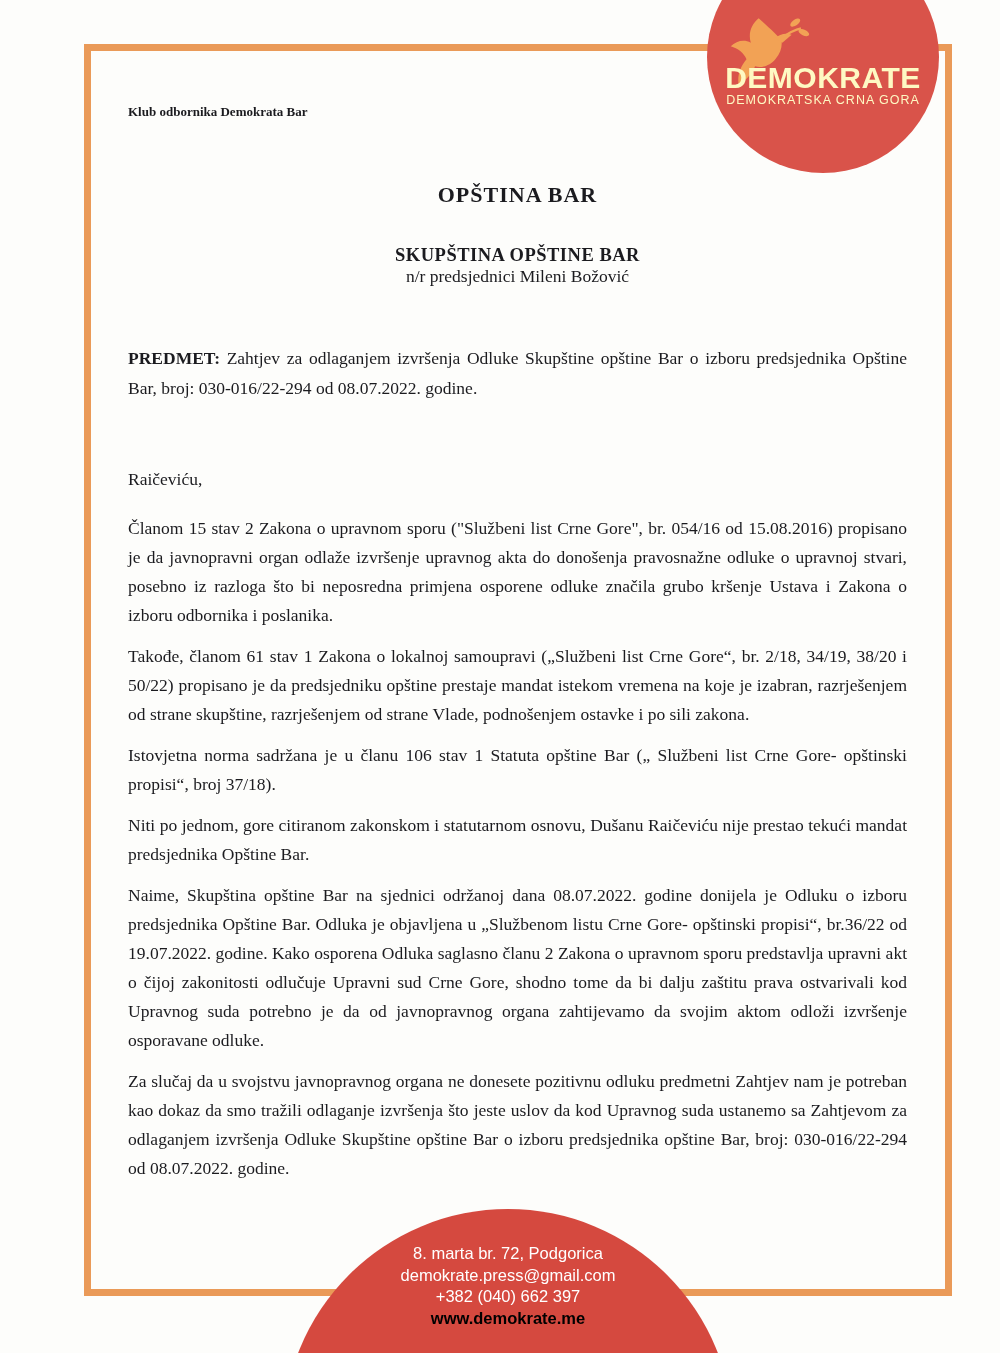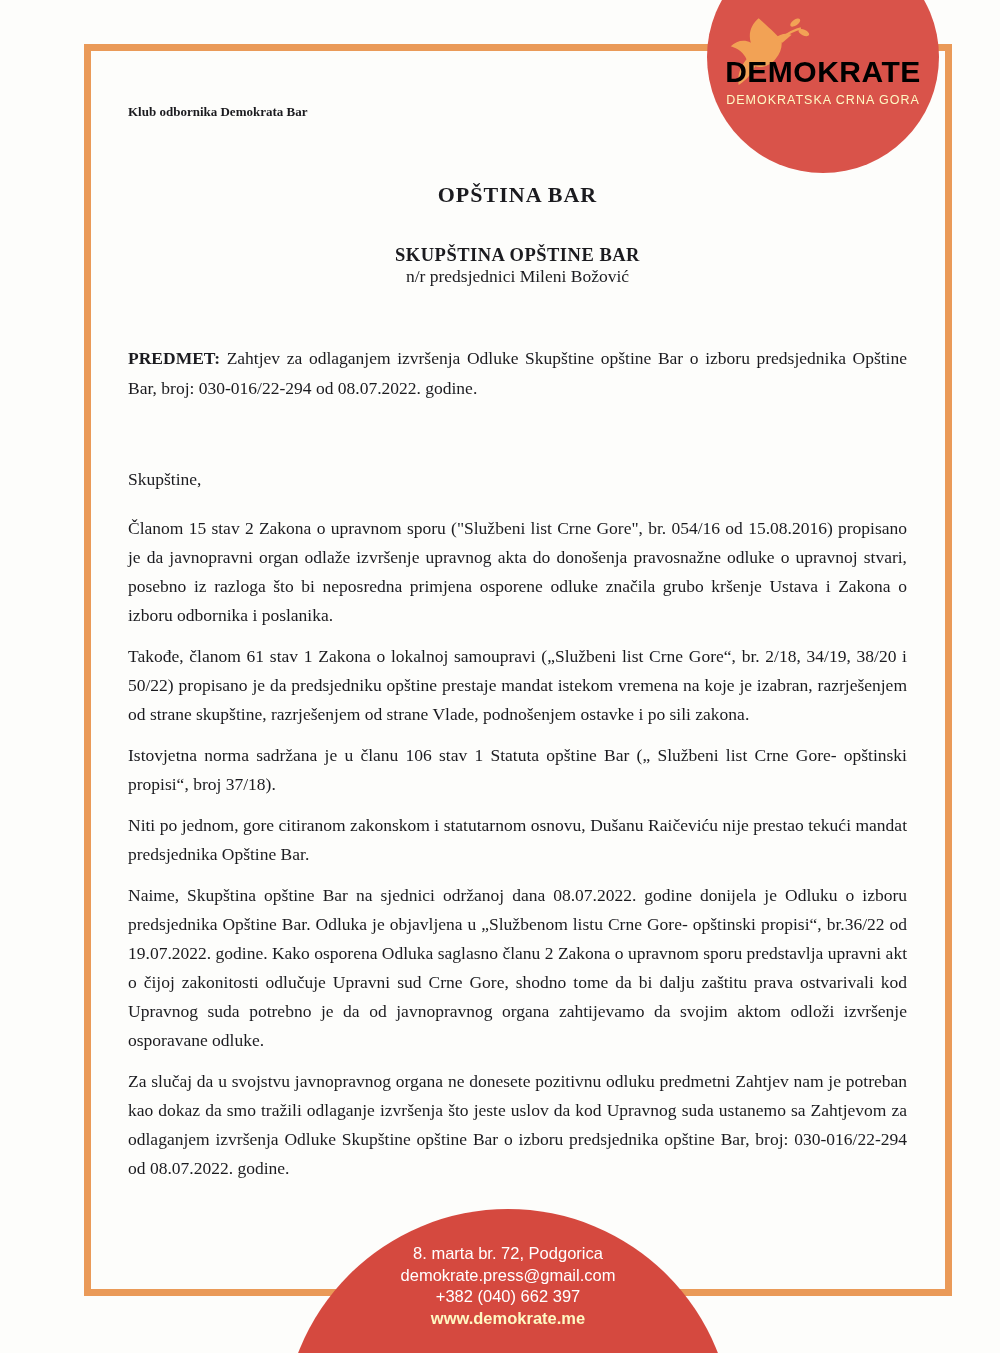--- a/index.html
+++ b/index.html
@@ -41,28 +41,28 @@
   .logo-dove {
     position: absolute;
     left: 18px;
     top: 70px;
     width: 86px;
     height: 92px;
   }
   .logo-name {
     position: absolute;
     left: 0;
-    top: 114px;
+    top: 120px;
     width: 100%;
     text-align: center;
     font-family: "Liberation Sans", sans-serif;
     font-weight: 600;
     font-size: 30px;
     letter-spacing: 0.5px;
-    color: #000000;
+    color: #fef9c3;
   }
   .logo-subtitle {
     position: absolute;
     left: 0;
     top: 152px;
     width: 100%;
     text-align: center;
     font-family: "Liberation Sans", sans-serif;
     font-weight: 500;
     font-size: 12.5px;
@@ -86,21 +86,21 @@
     left: 0;
     top: 34px;
     width: 100%;
     text-align: center;
     font-family: "Liberation Sans", sans-serif;
     font-size: 16.5px;
     line-height: 21.5px;
     color: #ffffff;
   }
   .footer-website {
-    color: #fef9c3;
+    color: #000000;
     font-weight: 700;
   }
   
   .content {
     position: absolute;
     left: 128px;
     top: 0;
     width: 779px;
     z-index: 3;
   }
@@ -169,21 +169,21 @@
     <div class="sender">Klub odbornika Demokrata Bar</div>
 
     <div class="recipient">
       <div class="recipient-org">OPŠTINA BAR</div>
       <div class="recipient-assembly">SKUPŠTINA OPŠTINE BAR</div>
       <div class="recipient-attn">n/r predsjednici Mileni Božović</div>
     </div>
 
     <p class="subject"><b>PREDMET:</b> <span>Zahtjev za odlaganjem izvršenja Odluke Skupštine opštine Bar o izboru predsjednika Opštine Bar, broj: 030-016/22-294 od 08.07.2022. godine.</span></p>
 
-    <div class="salutation">Skupštine,</div>
+    <div class="salutation">Raičeviću,</div>
 
     <div class="bodytext">
       <p>Članom 15 stav 2 Zakona o upravnom sporu ("Službeni list Crne Gore", br. 054/16 od 15.08.2016) propisano je da javnopravni organ odlaže izvršenje upravnog akta do donošenja pravosnažne odluke o upravnoj stvari, posebno iz razloga što bi neposredna primjena osporene odluke značila grubo kršenje Ustava i Zakona o izboru odbornika i poslanika.</p>
       <p>Takođe, članom 61 stav 1 Zakona o lokalnoj samoupravi („Službeni list Crne Gore“, br. 2/18, 34/19, 38/20 i 50/22) propisano je  da predsjedniku opštine prestaje mandat istekom vremena na koje je izabran, razrješenjem od strane skupštine, razrješenjem od strane Vlade, podnošenjem ostavke i po sili zakona.</p>
       <p>Istovjetna norma sadržana je u članu 106 stav 1 Statuta opštine Bar („ Službeni list Crne Gore- opštinski propisi“, broj 37/18).</p>
       <p>Niti po jednom, gore citiranom zakonskom i statutarnom osnovu, Dušanu Raičeviću nije prestao tekući mandat predsjednika Opštine Bar.</p>
       <p>Naime, Skupština opštine Bar na sjednici održanoj dana 08.07.2022. godine donijela je Odluku o izboru predsjednika Opštine Bar. Odluka je objavljena u „Službenom listu Crne Gore- opštinski propisi“, br.36/22 od 19.07.2022. godine. Kako osporena Odluka saglasno članu 2 Zakona o upravnom sporu predstavlja upravni akt o čijoj zakonitosti odlučuje Upravni sud Crne Gore, shodno tome da bi dalju zaštitu prava ostvarivali kod Upravnog suda potrebno je da od javnopravnog organa zahtijevamo da svojim aktom odloži izvršenje osporavane odluke.</p>
       <p>Za slučaj da u svojstvu javnopravnog organa ne donesete pozitivnu odluku predmetni Zahtjev nam je potreban kao dokaz da smo tražili odlaganje izvršenja što jeste uslov da kod Upravnog suda ustanemo sa Zahtjevom za odlaganjem izvršenja Odluke Skupštine opštine Bar o izboru predsjednika opštine Bar, broj: 030-016/22-294 od 08.07.2022. godine.</p>
     </div>
   </div>

